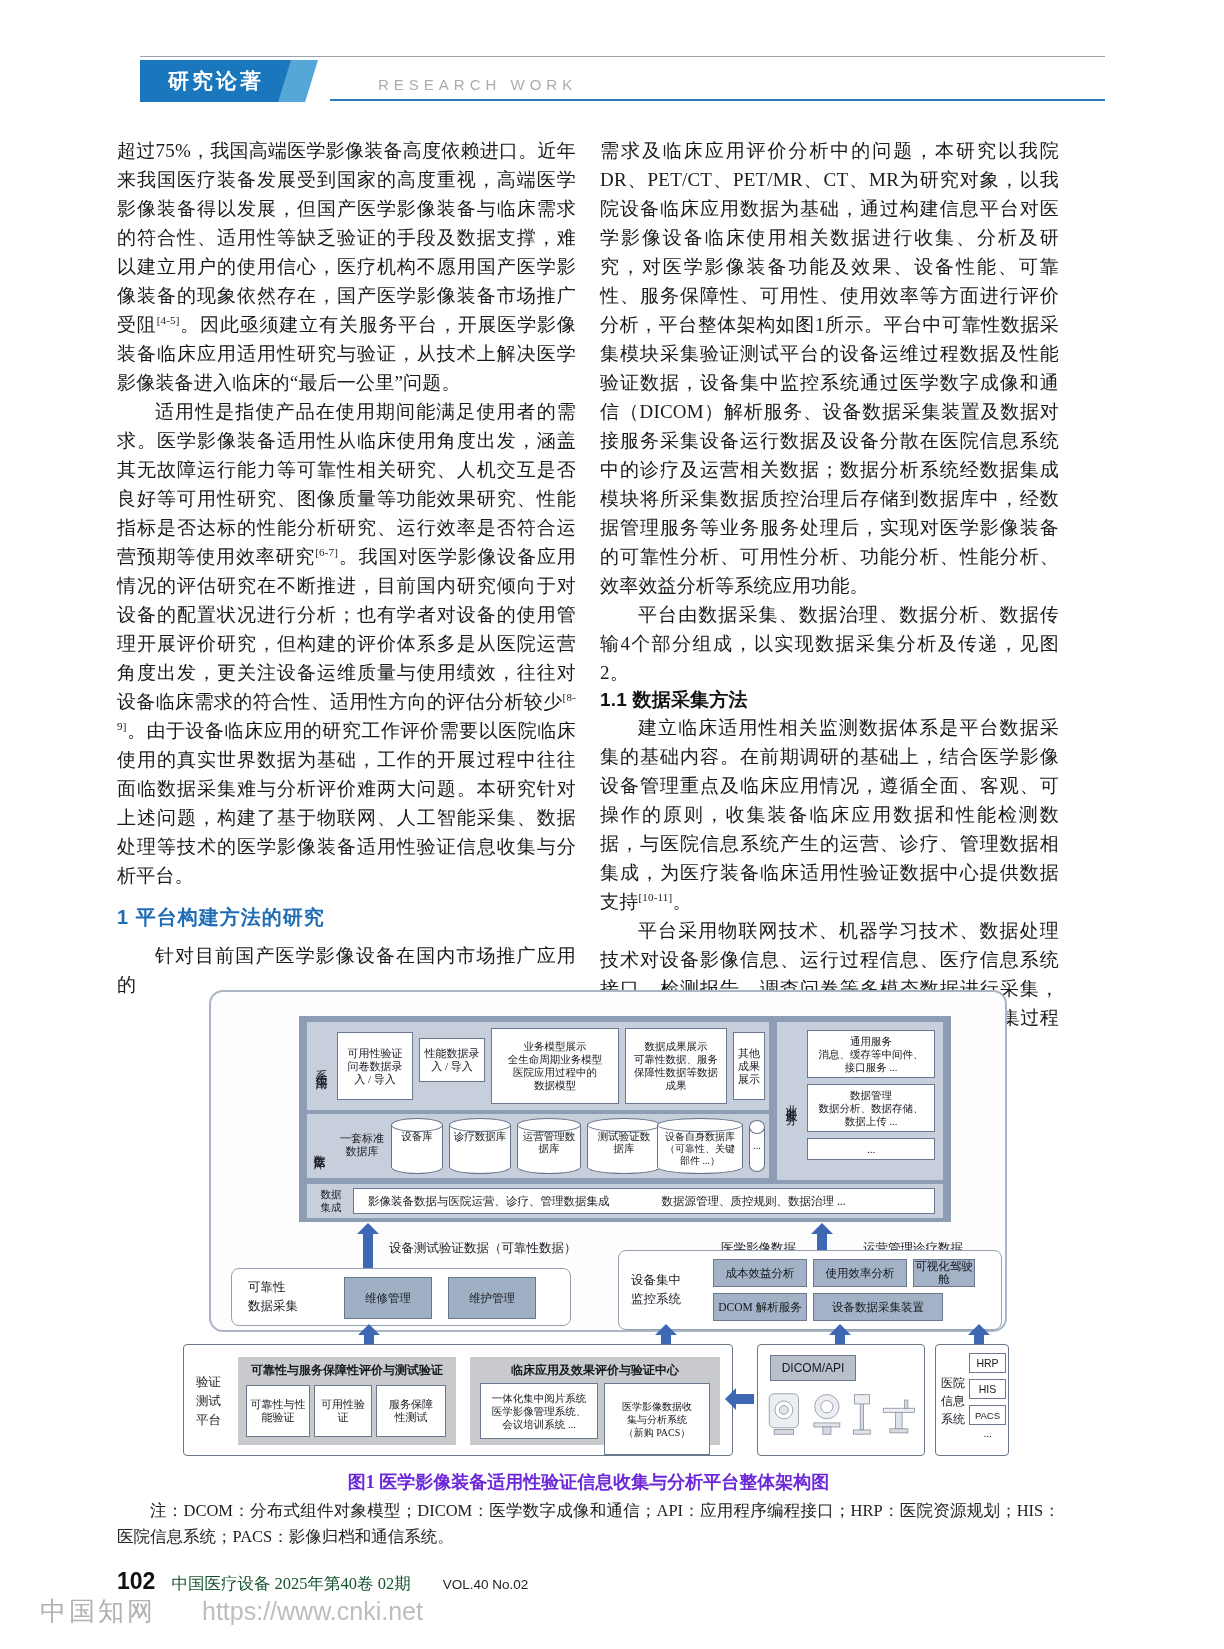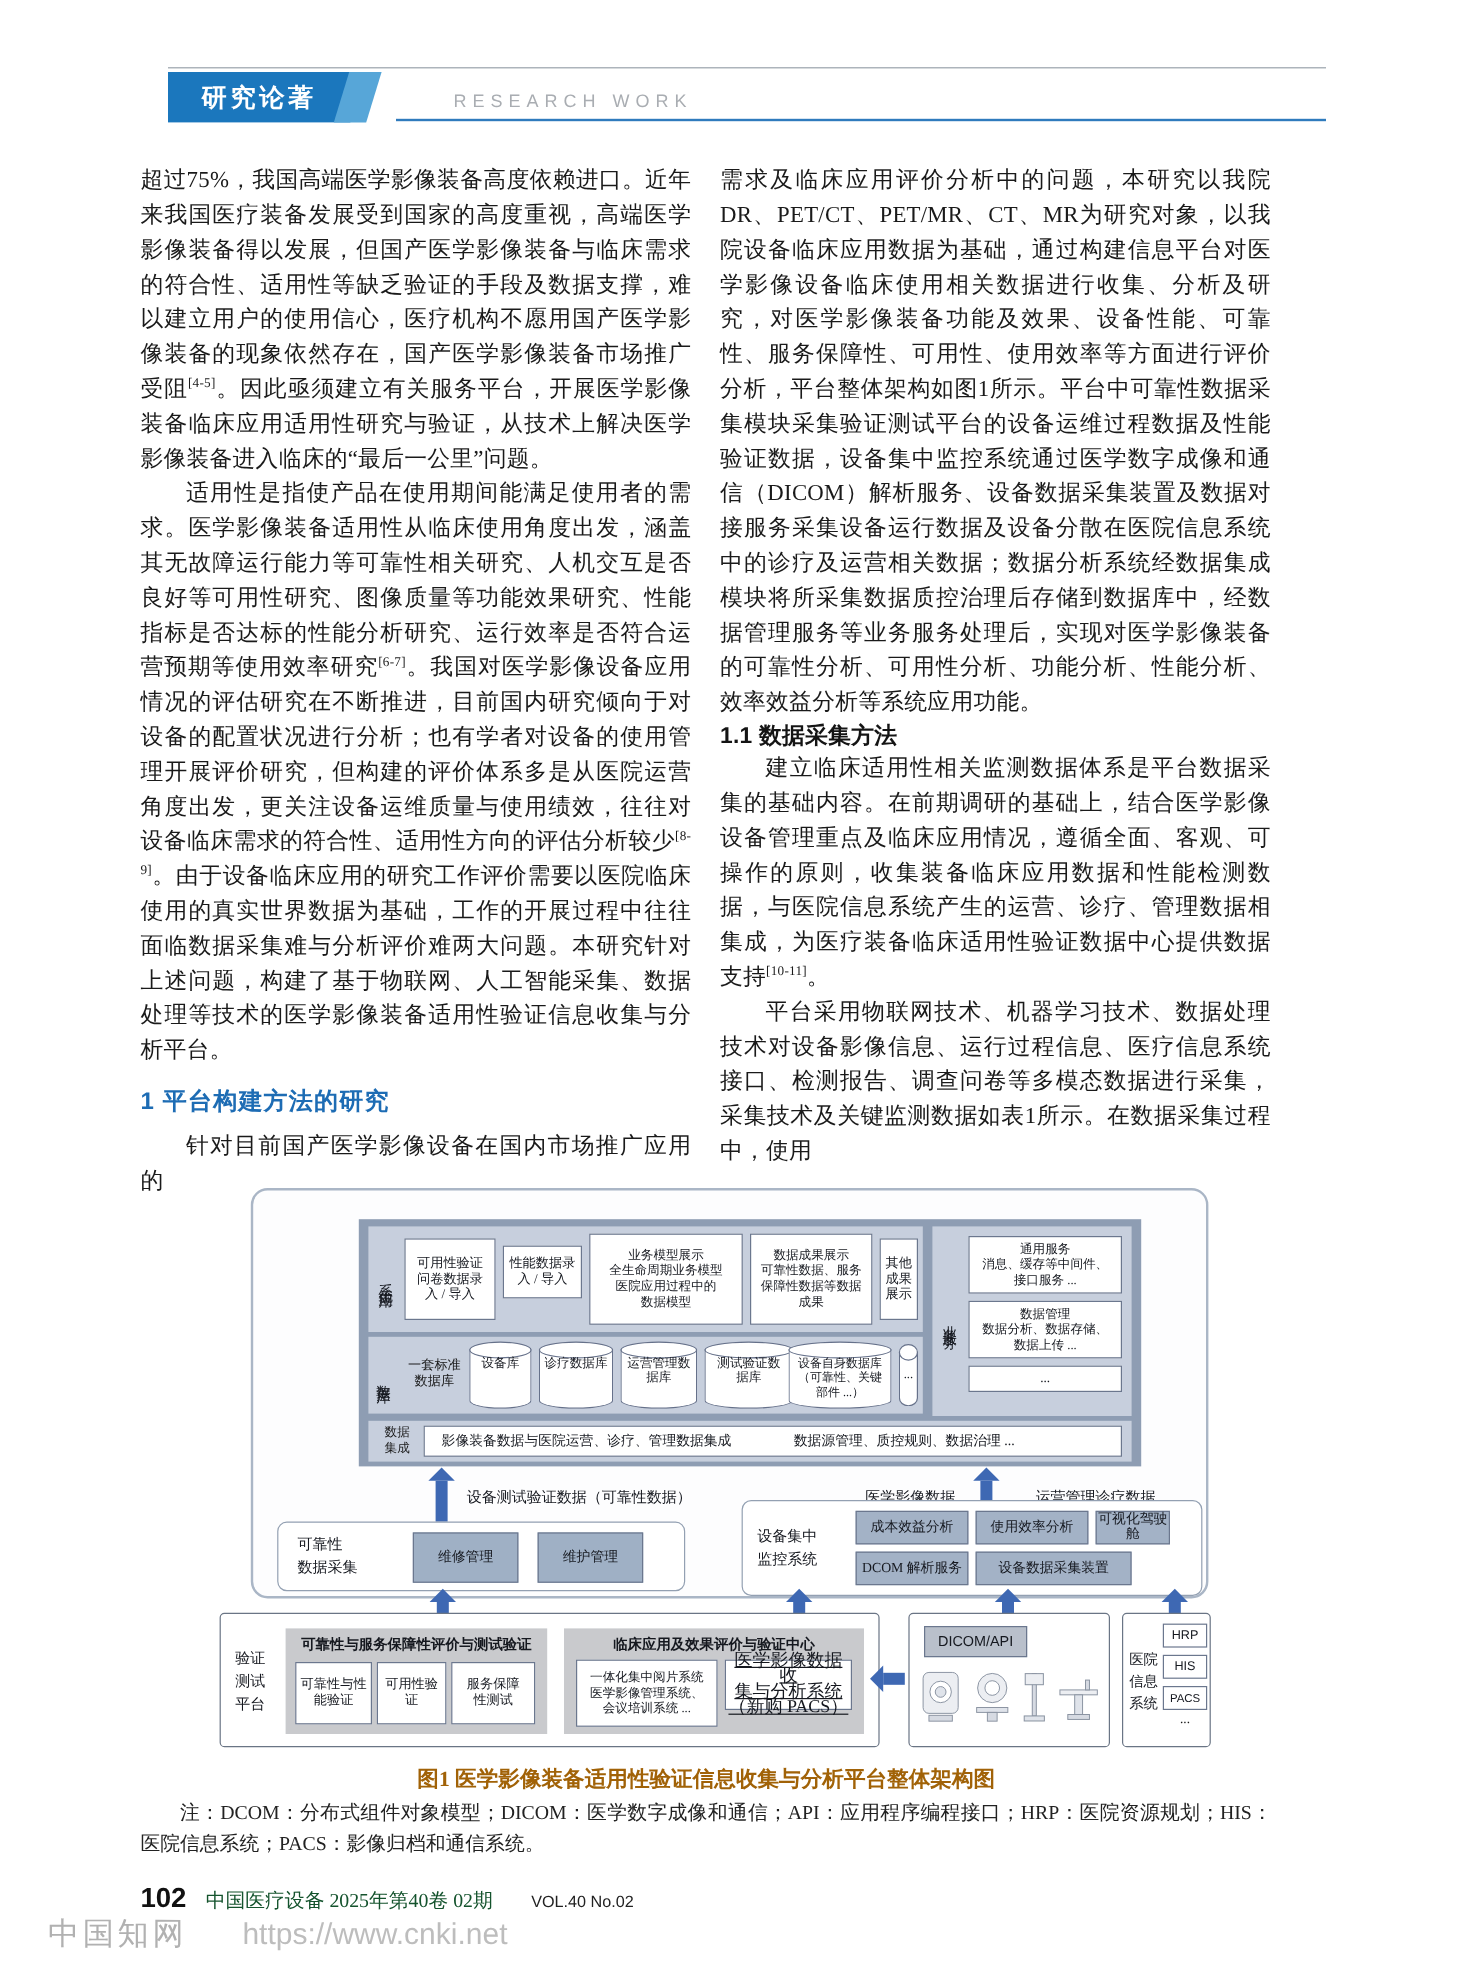--- a/index.html
+++ b/index.html
@@ -51,21 +51,21 @@
   .arrow-note{position:absolute;font-size:12.5px;color:#15181f;}
   .round-box{background:#fff;border:1.3px solid #93a0b2;border-radius:8px;}
   .bottom-box{background:#fff;border:1.3px solid #6a7585;border-radius:4px;}
   .panel-title{position:absolute;left:0;top:5px;width:100%;text-align:center;font-size:12px;font-weight:bold;color:#15181f;}
   
   .cyl{position:absolute;}
   .cyl-top{position:absolute;left:0;right:0;top:0;height:12px;border:1px solid #66718a;border-radius:50%;background:#fff;}
   .cyl-body{position:absolute;left:0;right:0;top:6px;bottom:0;background:#fff;border:1px solid #66718a;border-top:none;
         border-radius:0 0 50% 50% / 0 0 7px 7px;}
   .cyl-label{position:absolute;left:0;right:0;top:13px;text-align:center;font-size:10.5px;line-height:12px;color:#15181f;}
-  .figcap{margin:10px 0 4px;text-align:center;font-size:18px;font-weight:bold;color:#a16207;}
+  .figcap{margin:10px 0 4px;text-align:center;font-size:18px;font-weight:bold;color:#6d28d9;}
   .fignote{margin:4px 0 0;font-size:16.5px;line-height:26px;text-indent:2em;text-align:justify;color:#222;}
   
   .footer{position:absolute;left:117px;top:1568px;display:flex;align-items:baseline;gap:16px;}
   .pageno{font:bold 23px "Liberation Sans",sans-serif;color:#111;}
   .journal{font-size:16.5px;color:#14532d;}
   .vol{font-size:13.5px;font-family:"Liberation Sans",sans-serif;color:#222;margin-left:16px;}
   .watermark{position:absolute;left:40px;top:1594px;display:flex;gap:46px;align-items:baseline;}
   .wm-site{font-size:26px;letter-spacing:3px;color:#b1b1b1;}
   .wm-url{font-size:25px;color:#bdbdbd;font-family:"Liberation Sans",sans-serif;}
   .devices{position:absolute;left:8px;top:46px;width:152px;display:flex;gap:7px;align-items:flex-end;justify-content:center;}
@@ -85,20 +85,21 @@
 
   <div class="columns">
     <div class="col">
       <p class="noindent"><span>超过75%，我国高端医学影像装备高度依赖进口。近年来我国医疗装备发展受到国家的高度重视，高端医学影像装备得以发展，但国产医学影像装备与临床需求的符合性、适用性等缺乏验证的手段及数据支撑，难以建立用户的使用信心，医疗机构不愿用国产医学影像装备的现象依然存在，国产医学影像装备市场推广受阻</span><sup>[4-5]</sup><span>。因此亟须建立有关服务平台，开展医学影像装备临床应用适用性研究与验证，从技术上解决医学影像装备进入临床的“最后一公里”问题。</span></p>
       <p><span>适用性是指使产品在使用期间能满足使用者的需求。医学影像装备适用性从临床使用角度出发，涵盖其无故障运行能力等可靠性相关研究、人机交互是否良好等可用性研究、图像质量等功能效果研究、性能指标是否达标的性能分析研究、运行效率是否符合运营预期等使用效率研究</span><sup>[6-7]</sup><span>。我国对医学影像设备应用情况的评估研究在不断推进，目前国内研究倾向于对设备的配置状况进行分析；也有学者对设备的使用管理开展评价研究，但构建的评价体系多是从医院运营角度出发，更关注设备运维质量与使用绩效，往往对设备临床需求的符合性、适用性方向的评估分析较少</span><sup>[8-9]</sup><span>。由于设备临床应用的研究工作评价需要以医院临床使用的真实世界数据为基础，工作的开展过程中往往面临数据采集难与分析评价难两大问题。本研究针对上述问题，构建了基于物联网、人工智能采集、数据处理等技术的医学影像装备适用性验证信息收集与分析平台。</span></p>
       <div class="sec-h1">1 平台构建方法的研究</div>
       <p class="noindent" style="text-indent:2em;"><span>针对目前国产医学影像设备在国内市场推广应用的</span></p>
     </div>
     <div class="col">
       <p class="noindent"><span>需求及临床应用评价分析中的问题，本研究以我院DR、PET/CT、PET/MR、CT、MR为研究对象，以我院设备临床应用数据为基础，通过构建信息平台对医学影像设备临床使用相关数据进行收集、分析及研究，对医学影像装备功能及效果、设备性能、可靠性、服务保障性、可用性、使用效率等方面进行评价分析，平台整体架构如图1所示。平台中可靠性数据采集模块采集验证测试平台的设备运维过程数据及性能验证数据，设备集中监控系统通过医学数字成像和通信（DICOM）解析服务、设备数据采集装置及数据对接服务采集设备运行数据及设备分散在医院信息系统中的诊疗及运营相关数据；数据分析系统经数据集成模块将所采集数据质控治理后存储到数据库中，经数据管理服务等业务服务处理后，实现对医学影像装备的可靠性分析、可用性分析、功能分析、性能分析、效率效益分析等系统应用功能。</span></p>
+      <p><span>平台由数据采集、数据治理、数据分析、数据传输4个部分组成，以实现数据采集分析及传递，见图2。</span></p>
       <div class="sec-h2">1.1 数据采集方法</div>
       <p><span>建立临床适用性相关监测数据体系是平台数据采集的基础内容。在前期调研的基础上，结合医学影像设备管理重点及临床应用情况，遵循全面、客观、可操作的原则，收集装备临床应用数据和性能检测数据，与医院信息系统产生的运营、诊疗、管理数据相集成，为医疗装备临床适用性验证数据中心提供数据支持</span><sup>[10-11]</sup><span>。</span></p>
       <p><span>平台采用物联网技术、机器学习技术、数据处理技术对设备影像信息、运行过程信息、医疗信息系统接口、检测报告、调查问卷等多模态数据进行采集，采集技术及关键监测数据如表1所示。在数据采集过程中，使用</span></p>
     </div>
   </div>
 
   <div class="figwrap">
     <div class="diagram">
 
       <div class="abs outer-rect"></div>
@@ -225,21 +226,21 @@
           <div class="abs wbox pre" style="left:76px;top:28px;width:58px;height:52px;">可用性验
 证</div>
           <div class="abs wbox pre" style="left:138px;top:28px;width:70px;height:52px;">服务保障
 性测试</div>
         </div>
         <div class="abs graybox" style="left:286px;top:12px;width:250px;height:88px;">
           <div class="panel-title">临床应用及效果评价与验证中心</div>
           <div class="abs wbox pre" style="left:10px;top:26px;width:118px;height:56px;font-size:10.5px;">一体化集中阅片系统
 医学影像管理系统、
 会议培训系统 ...</div>
-          <div class="abs wbox pre" style="left:134px;top:26px;width:106px;height:42px;font-size:15px;text-decoration:underline;">医学影像数据收
+          <div class="abs wbox pre" style="left:134px;top:26px;width:106px;height:72px;font-size:10px;">医学影像数据收
 集与分析系统
 （新购 PACS）</div>
         </div>
       </div>
 
       <div class="left-arrow" style="left:555px;top:404px;width:18px;"></div>
 
       <div class="abs bottom-box" style="left:576px;top:354px;width:168px;height:112px;">
         <div class="abs sbox" style="left:12px;top:10px;width:86px;height:26px;background:#b9c0cb;font-family:'Liberation Sans',sans-serif;font-size:12px;">DICOM/API</div>
         <div class="devices">

